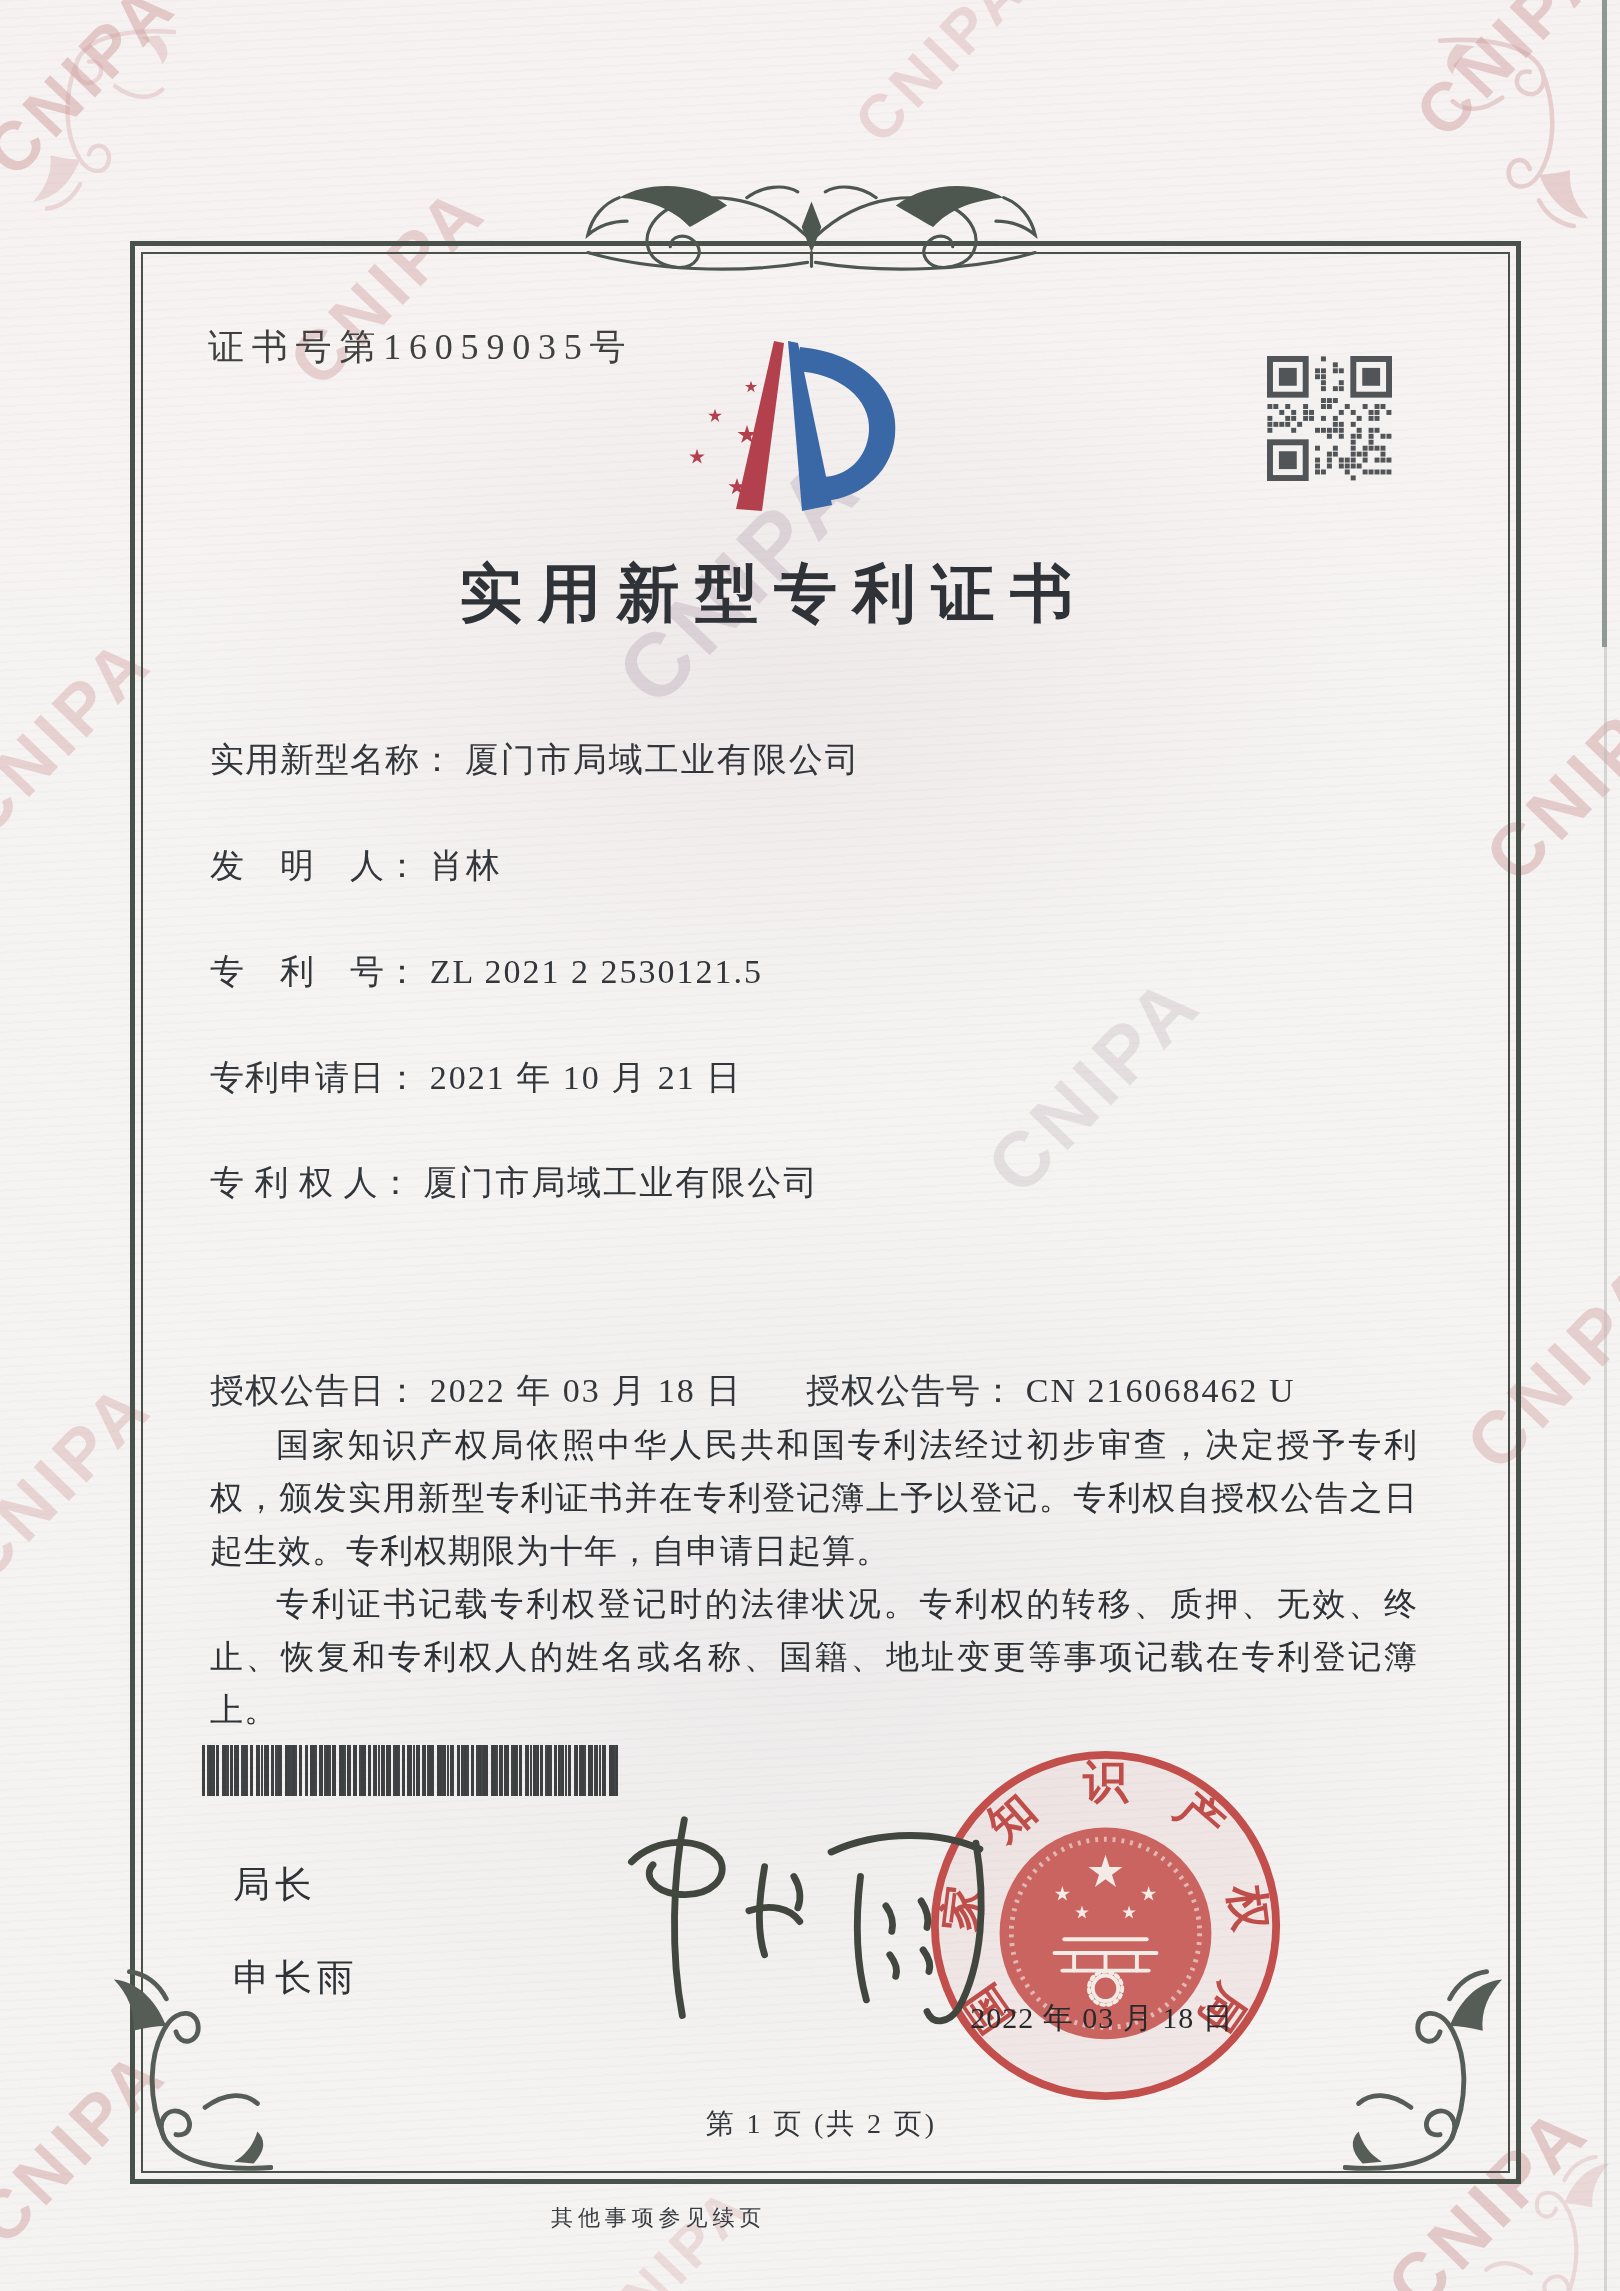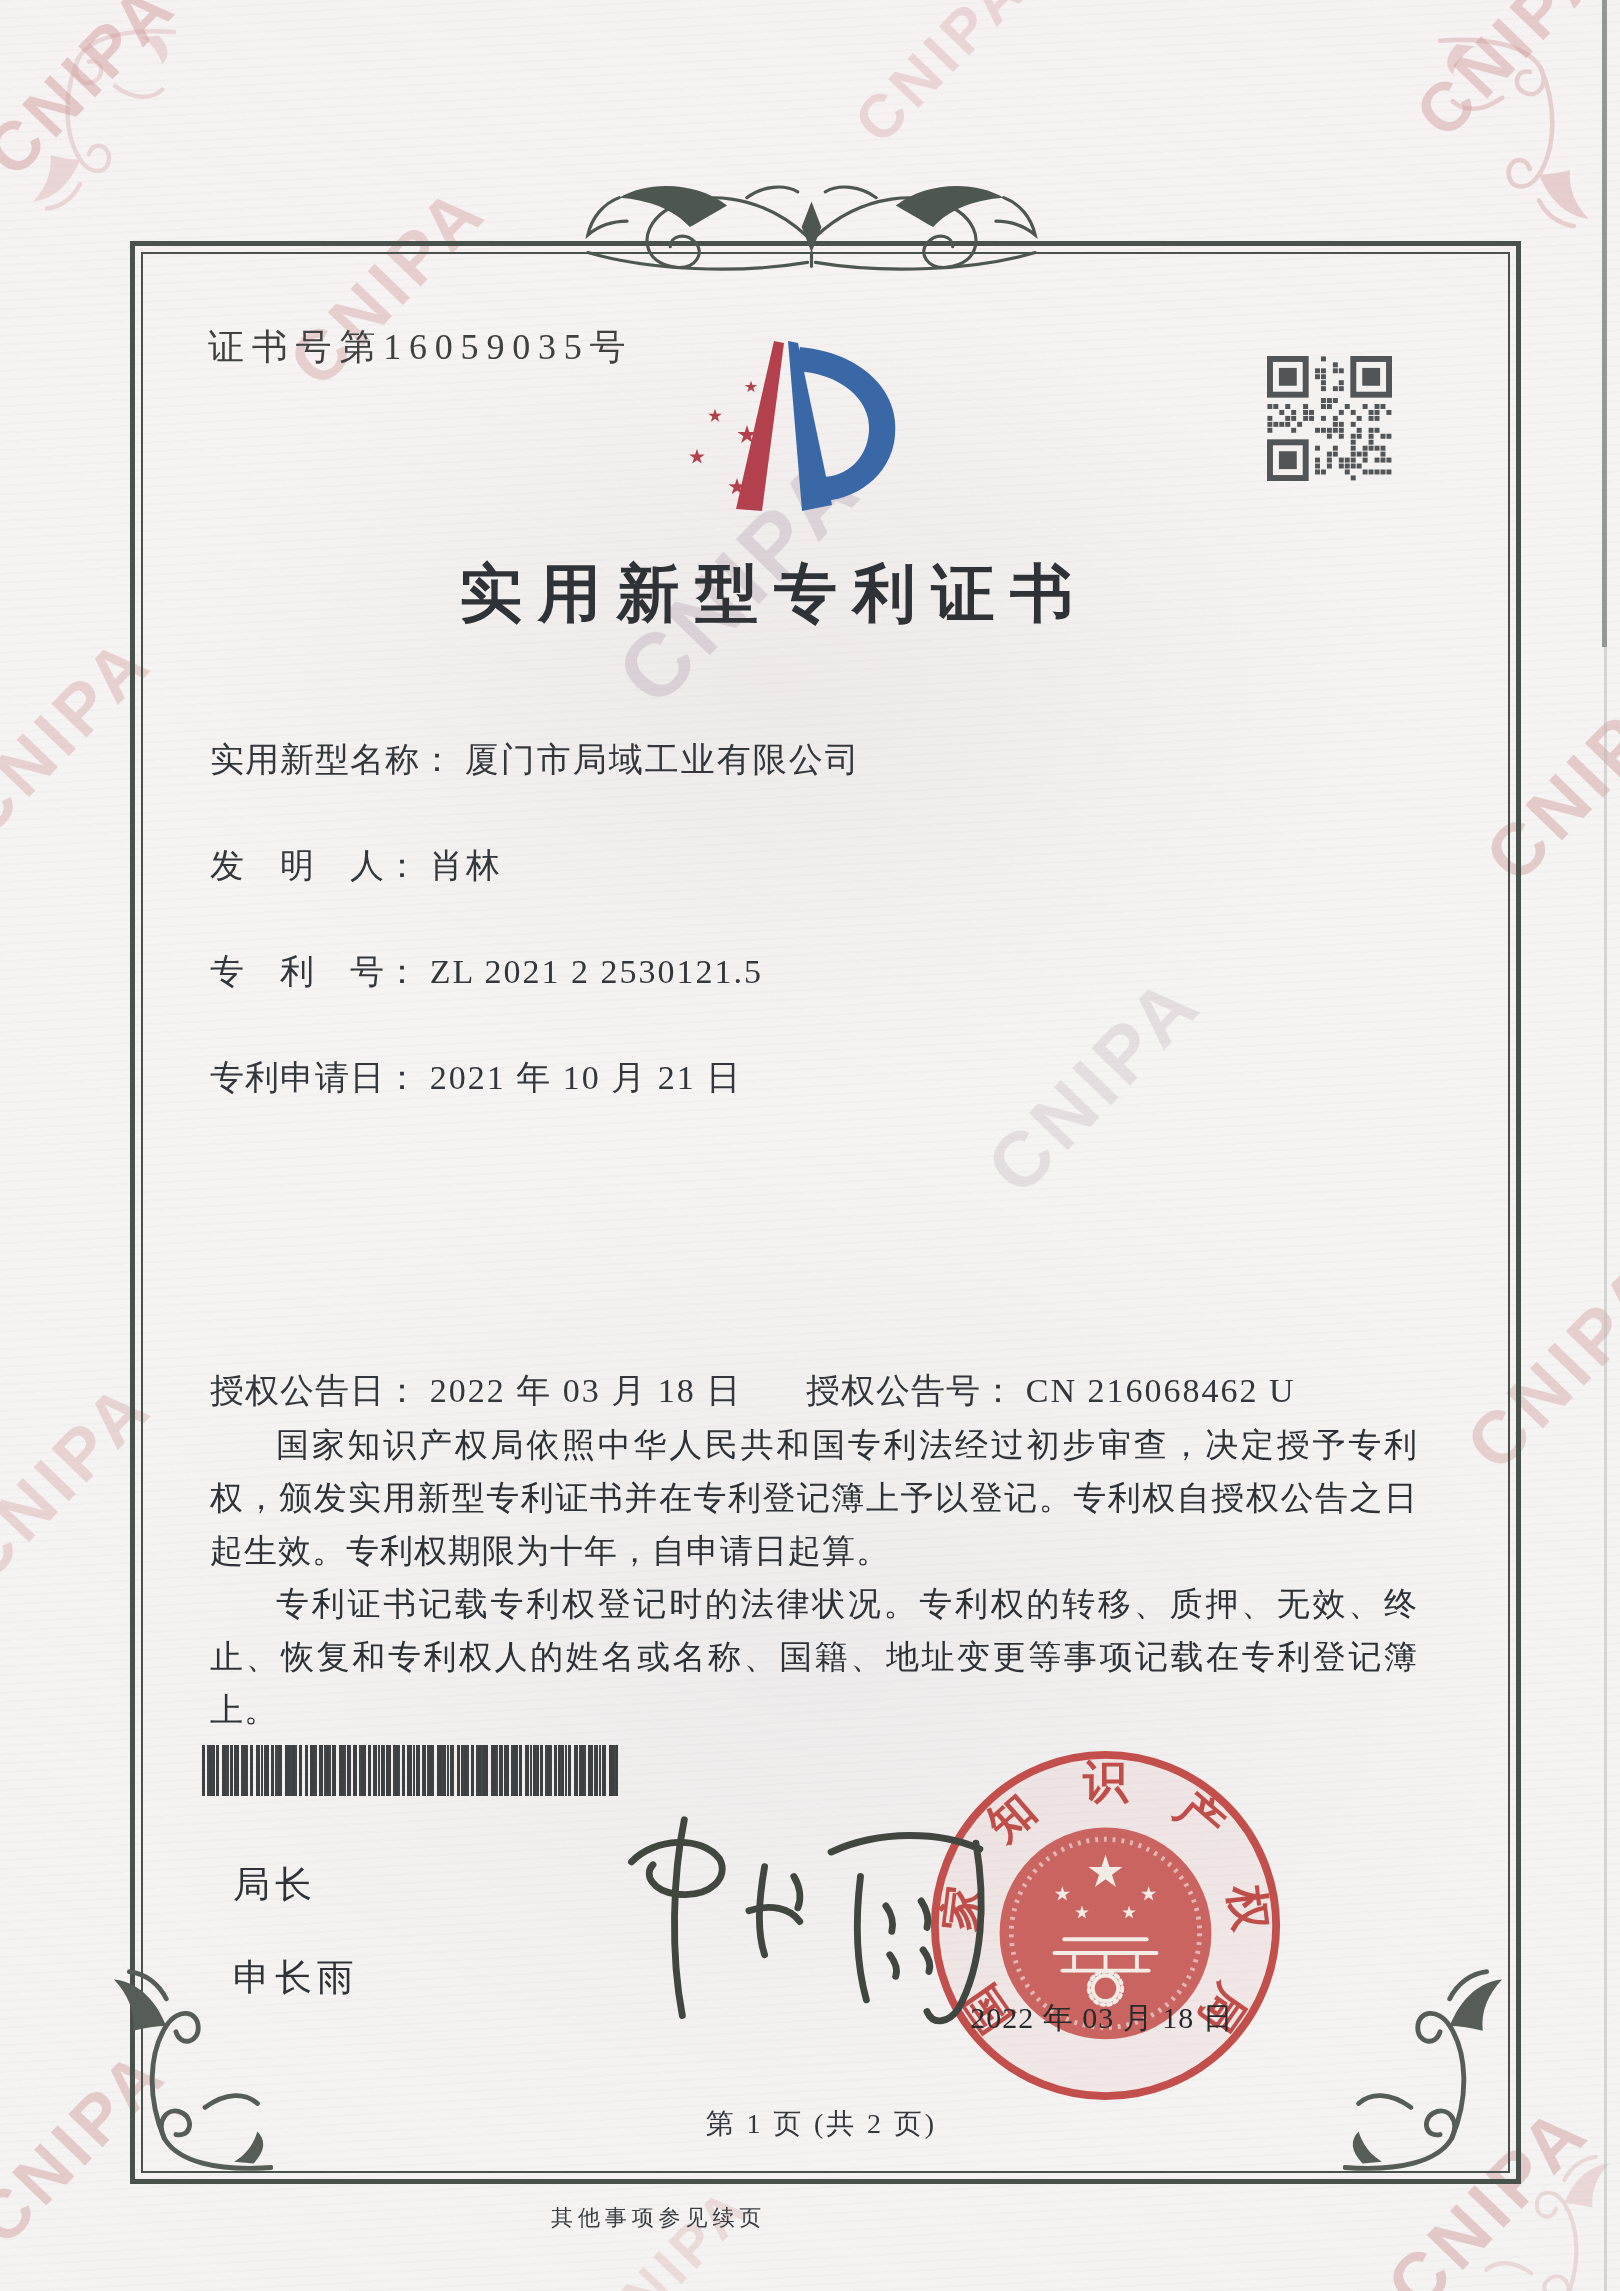--- a/index.html
+++ b/index.html
@@ -312,20 +312,23 @@
   </div>
   <div class="fieldrow" style="top:843px">
     <span class="lab">发　明　人：</span><span class="val">肖林</span>
   </div>
   <div class="fieldrow" style="top:949px">
     <span class="lab">专　利　号：</span><span class="val">ZL 2021 2 2530121.5</span>
   </div>
   <div class="fieldrow" style="top:1055px">
     <span class="lab">专利申请日：</span><span class="val">2021 年 10 月 21 日</span>
   </div>
+  <div class="fieldrow" style="top:1160px">
+    <span class="lab">专 利 权 人：</span><span class="val">厦门市局域工业有限公司</span>
+  </div>
   <div class="fieldrow" style="top:1368px">
     <span>
       <span class="lab">授权公告日：</span><span class="val">2022 年 03 月 18 日</span>
     </span>
     <span class="grant-no">
       <span class="lab">授权公告号：</span><span class="val">CN 216068462 U</span>
     </span>
   </div>
 
   <div class="paras">

